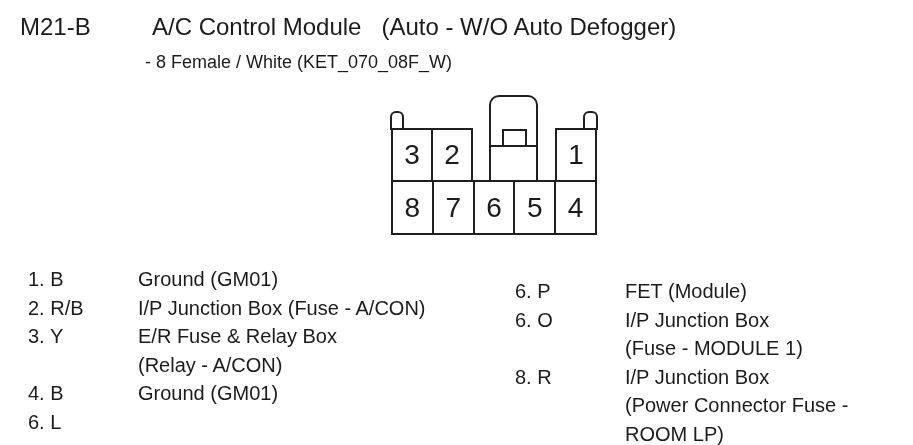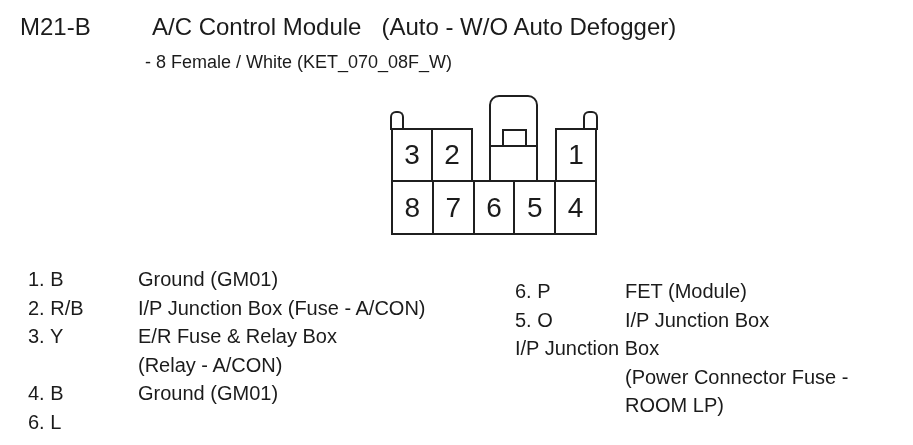--- a/index.html
+++ b/index.html
@@ -158,29 +158,31 @@
   </div>
 
 <div class="pin-col pin-col-right">
 
     <div class="pin-row">
       <span class="pin-num">6. P</span>
       <span class="pin-desc">FET (Module)</span>
     </div>
 
     <div class="pin-row">
-      <span class="pin-num">5. O</span>
+      <span class="pin-num">6. O</span>
       <span class="pin-desc">I/P Junction Box</span>
     </div>
 
     <div class="pin-row">
       <span class="pin-num"></span>
+      <span class="pin-desc">(Fuse - MODULE 1)</span>
     </div>
 
     <div class="pin-row">
+      <span class="pin-num">8. R</span>
       <span class="pin-desc">I/P Junction Box</span>
     </div>
 
     <div class="pin-row">
       <span class="pin-num"></span>
       <span class="pin-desc">(Power Connector Fuse -</span>
     </div>
 
     <div class="pin-row">
       <span class="pin-num"></span>

